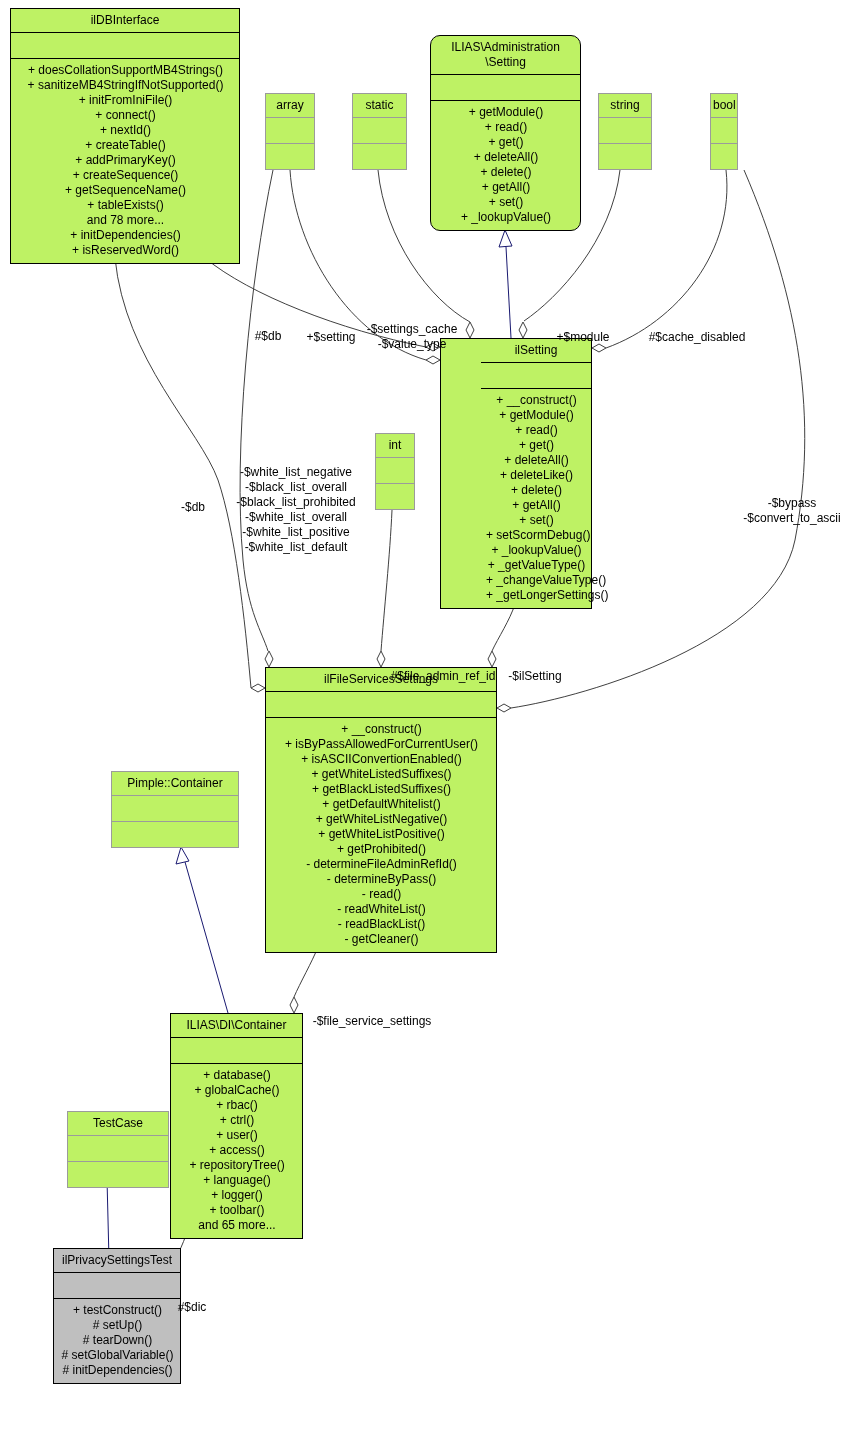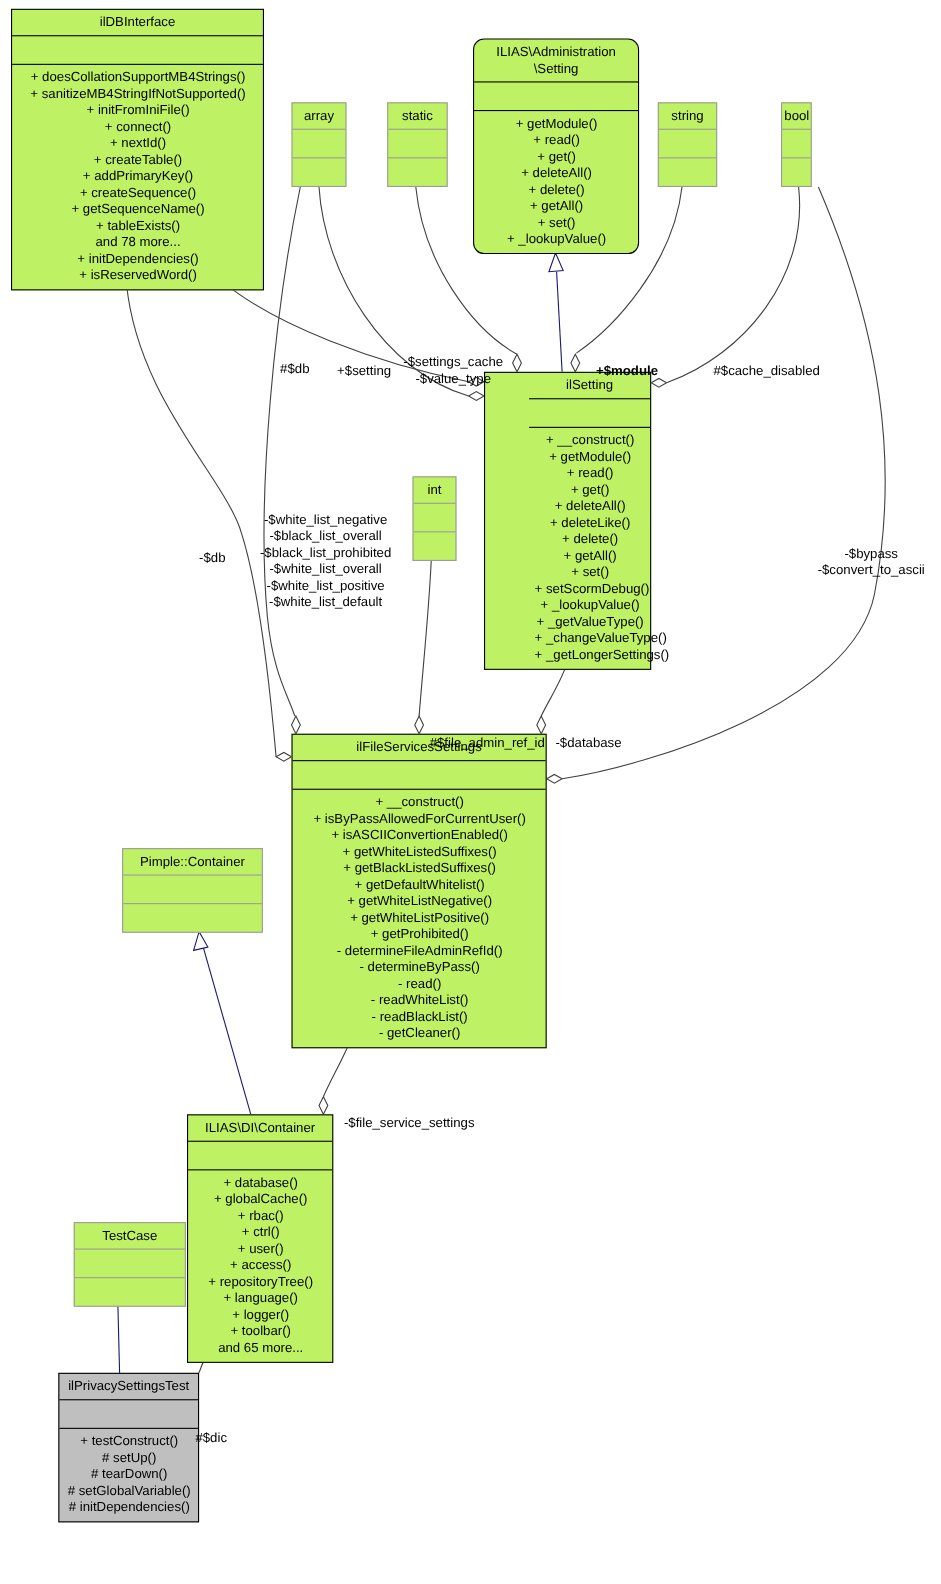--- a/index.html
+++ b/index.html
@@ -259,21 +259,21 @@
       <div class="edge-label" style="left: 268px; top: 296px;">
         <div>#$db</div>
       </div>
       <div class="edge-label" style="left: 331px; top: 297px;">
         <div>+$setting</div>
       </div>
       <div class="edge-label" style="left: 412px; top: 297px;">
         <div>-$settings_cache</div>
         <div>-$value_type</div>
       </div>
-      <div class="edge-label" style="left: 570px; top: 297px; font-weight: bold;">
+      <div class="edge-label" style="left: 583px; top: 297px;">
         <div>+$module</div>
       </div>
       <div class="edge-label" style="left: 697px; top: 297px;">
         <div>#$cache_disabled</div>
       </div>
       <div class="edge-label" style="left: 193px; top: 467px;">
         <div>-$db</div>
       </div>
       <div class="edge-label" style="left: 296px; top: 470px;">
         <div>-$white_list_negative</div>
@@ -284,21 +284,21 @@
         <div>-$white_list_default</div>
       </div>
       <div class="edge-label" style="left: 792px; top: 471px;">
         <div>-$bypass</div>
         <div>-$convert_to_ascii</div>
       </div>
       <div class="edge-label" style="left: 443px; top: 636px;">
         <div>#$file_admin_ref_id</div>
       </div>
       <div class="edge-label" style="left: 535px; top: 636px;">
-        <div>-$database</div>
+        <div>-$ilSetting</div>
       </div>
       <div class="edge-label" style="left: 372px; top: 981px;">
         <div>-$file_service_settings</div>
       </div>
       <div class="edge-label" style="left: 192px; top: 1267px;">
         <div>#$dic</div>
       </div>
     </div>
 </div>
 

